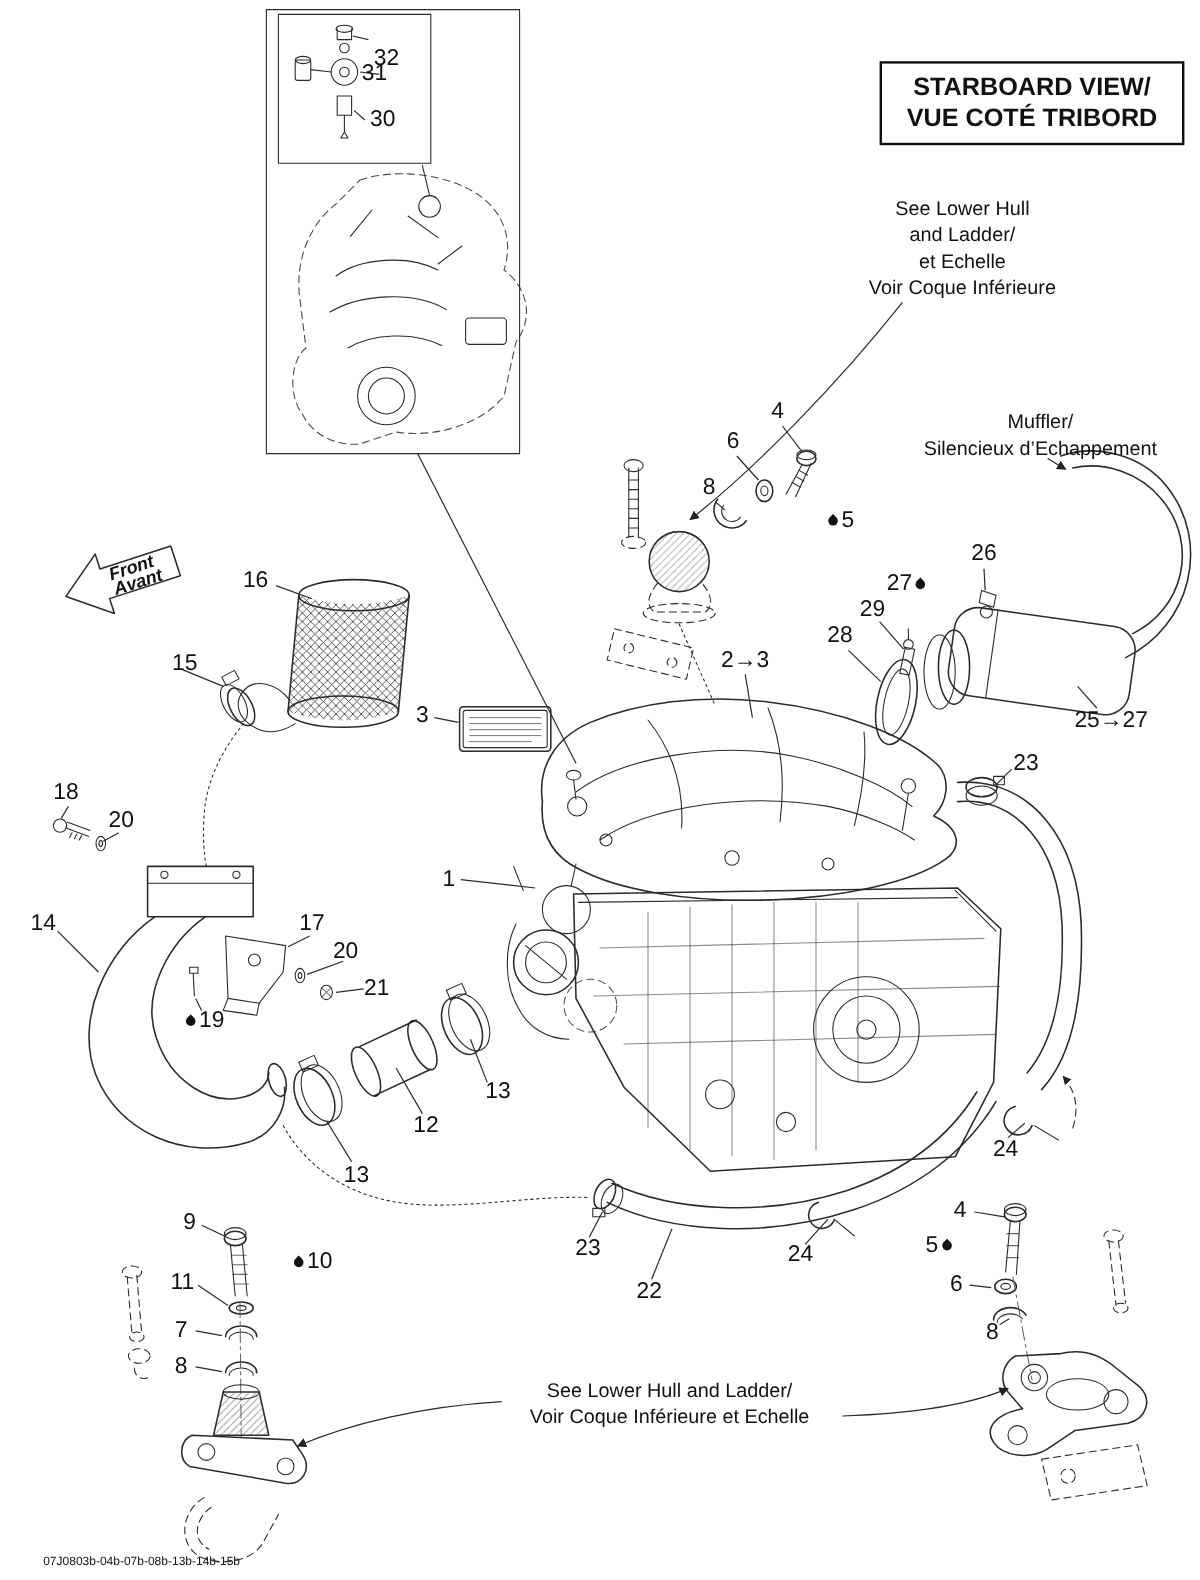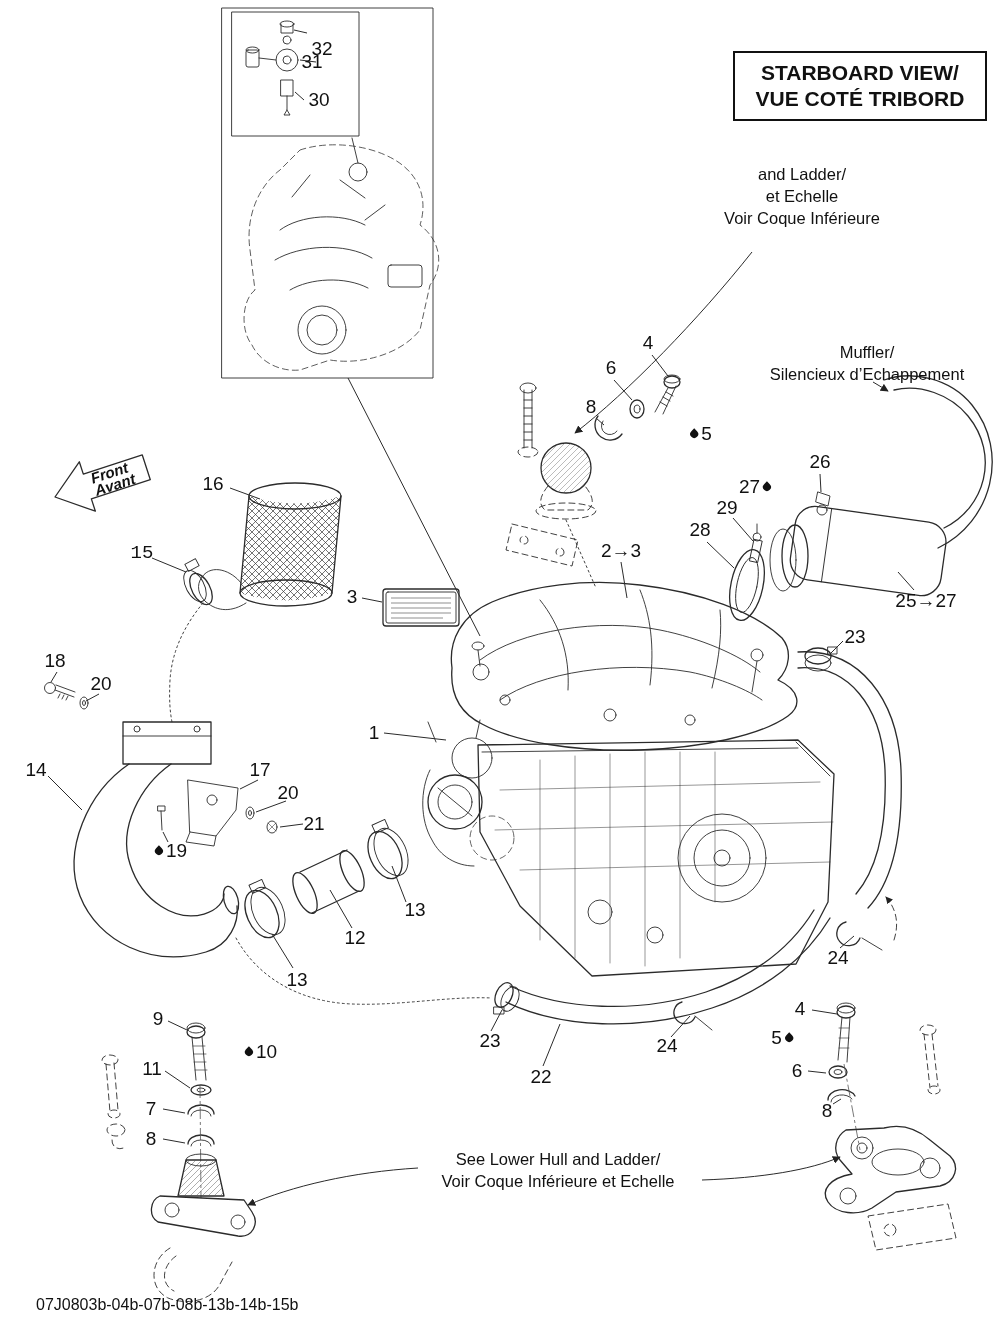--- a/index.html
+++ b/index.html
@@ -15,21 +15,21 @@
   .callout{position:absolute;transform:translate(-50%,-50%);font-size:19px;color:#111;
            white-space:nowrap;display:flex;align-items:center;gap:3px;z-index:5}
   .drop{display:inline-block;width:8px;height:8px;background:#111;border-radius:0 50% 50% 50%;
         transform:rotate(45deg)}
   .title-box{position:absolute;left:733px;top:51px;width:254px;padding:7px 4px;border:2px solid #111;
              text-align:center;font-weight:bold;font-size:21px;line-height:26px;color:#111;z-index:4}
   .note{position:absolute;text-align:center;font-size:16.5px;line-height:22px;color:#111;z-index:4}
   #note-top{left:668px;top:163px;width:268px}
   #note-muffler{left:738px;top:341px;width:258px}
   #note-bottom{left:330px;top:1148px;width:456px}
-  .footer-code{position:absolute;left:36px;top:1296px;font-size:16px;color:#111;z-index:4}
+  .footer-code{position:absolute;left:36px;top:1296px;font-size:10px;color:#111;z-index:4}
   svg text.front{font-style:italic;font-weight:bold;font-size:15px;fill:#111;
                  font-family:"Liberation Sans",sans-serif}
 </style>
 </head>
 <body>
 
 <div class="stage">
 
   <svg class="art" width="1000" height="1317" viewBox="0 0 1000 1317">
     <defs>
@@ -348,20 +348,21 @@
       <path d="M702,1180 C 762,1178 810,1170 840,1157" class="ldr" marker-end="url(#arr)"></path>
     </g>
   </svg>
 
   <div class="title-box">
     <div>STARBOARD VIEW/</div>
     <div>VUE COTÉ TRIBORD</div>
   </div>
 
   <div class="note" id="note-top">
+    <div>See Lower Hull</div>
     <div>and Ladder/</div>
     <div>et Echelle</div>
     <div>Voir Coque Inférieure</div>
   </div>
 
   <div class="note" id="note-muffler">
     <div>Muffler/</div>
     <div>Silencieux d’Echappement</div>
   </div>
 
@@ -404,21 +405,21 @@
       </div>
       <div class="callout" style="left: 727px; top: 508px;">
         <span>29</span>
       </div>
       <div class="callout" style="left: 700px; top: 530px;">
         <span>28</span>
       </div>
       <div class="callout" style="left: 213px; top: 484px; align-items: center;">
         <span>16</span>
       </div>
-      <div class="callout" style="left: 142px; top: 553px; font-family: Liberation Mono, monospace;">
+      <div class="callout" style="left: 154px; top: 553px;">
         <span>15</span>
       </div>
       <div class="callout" style="left: 621px; top: 551px;">
         <span>2→3</span>
       </div>
       <div class="callout" style="left: 926px; top: 601px;">
         <span>25→27</span>
       </div>
       <div class="callout" style="left: 352px; top: 597px;">
         <span>3</span>

